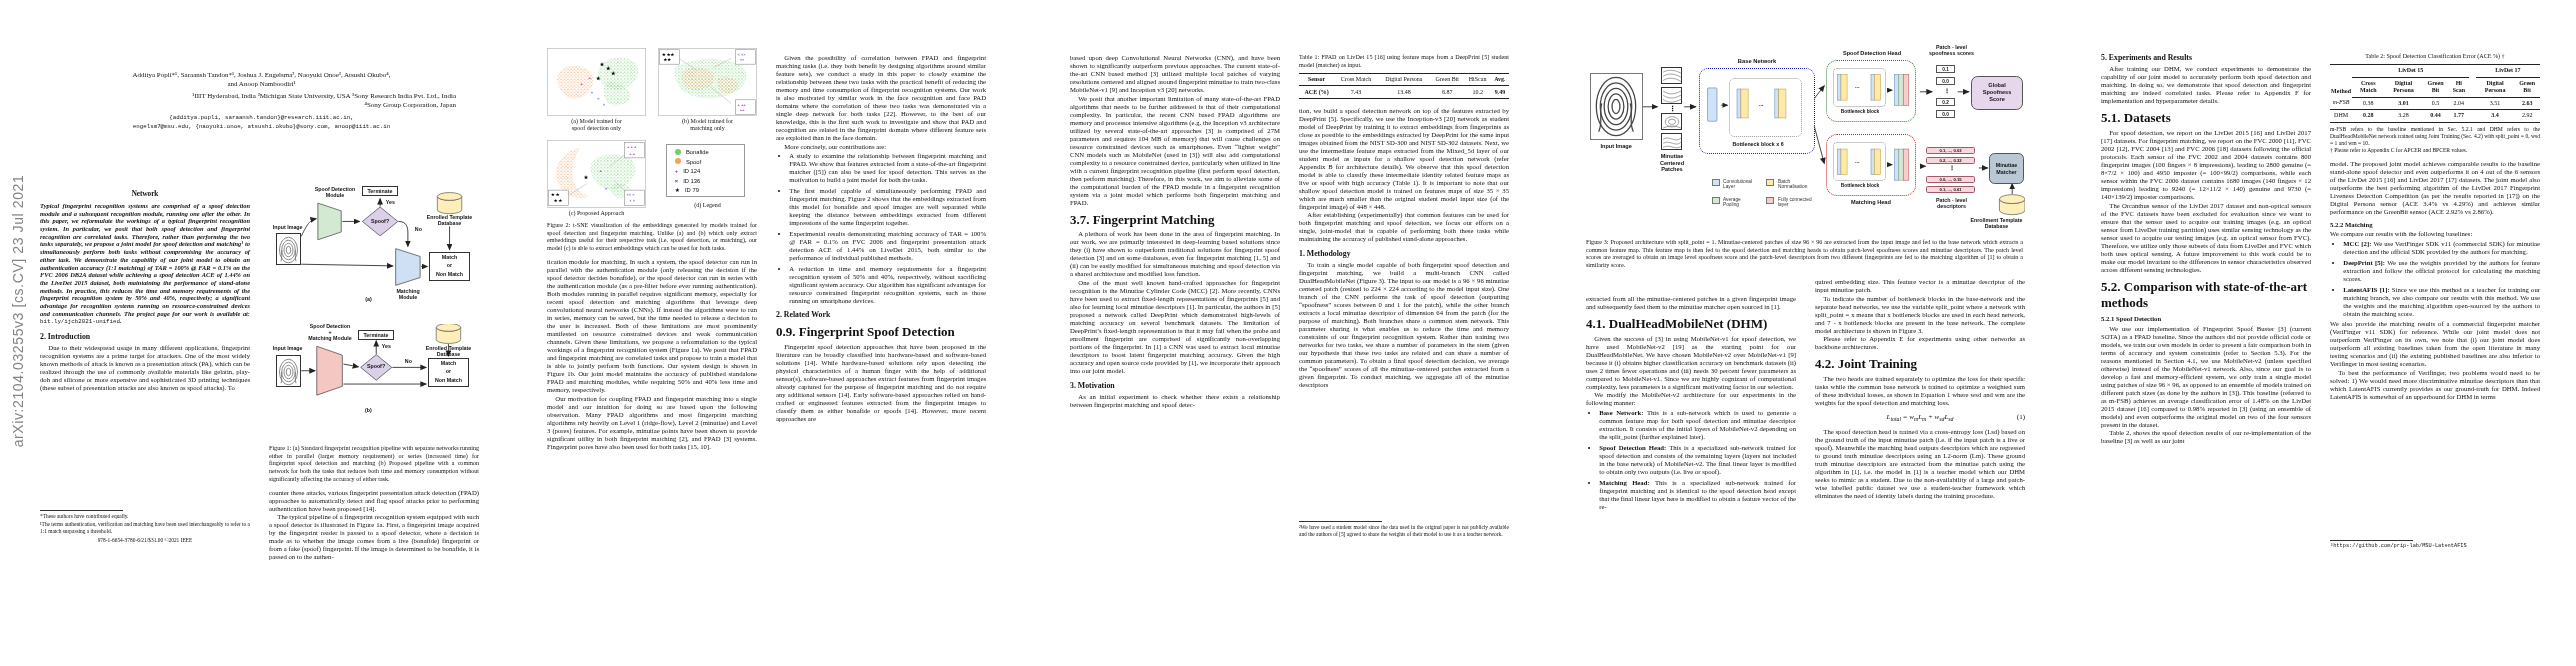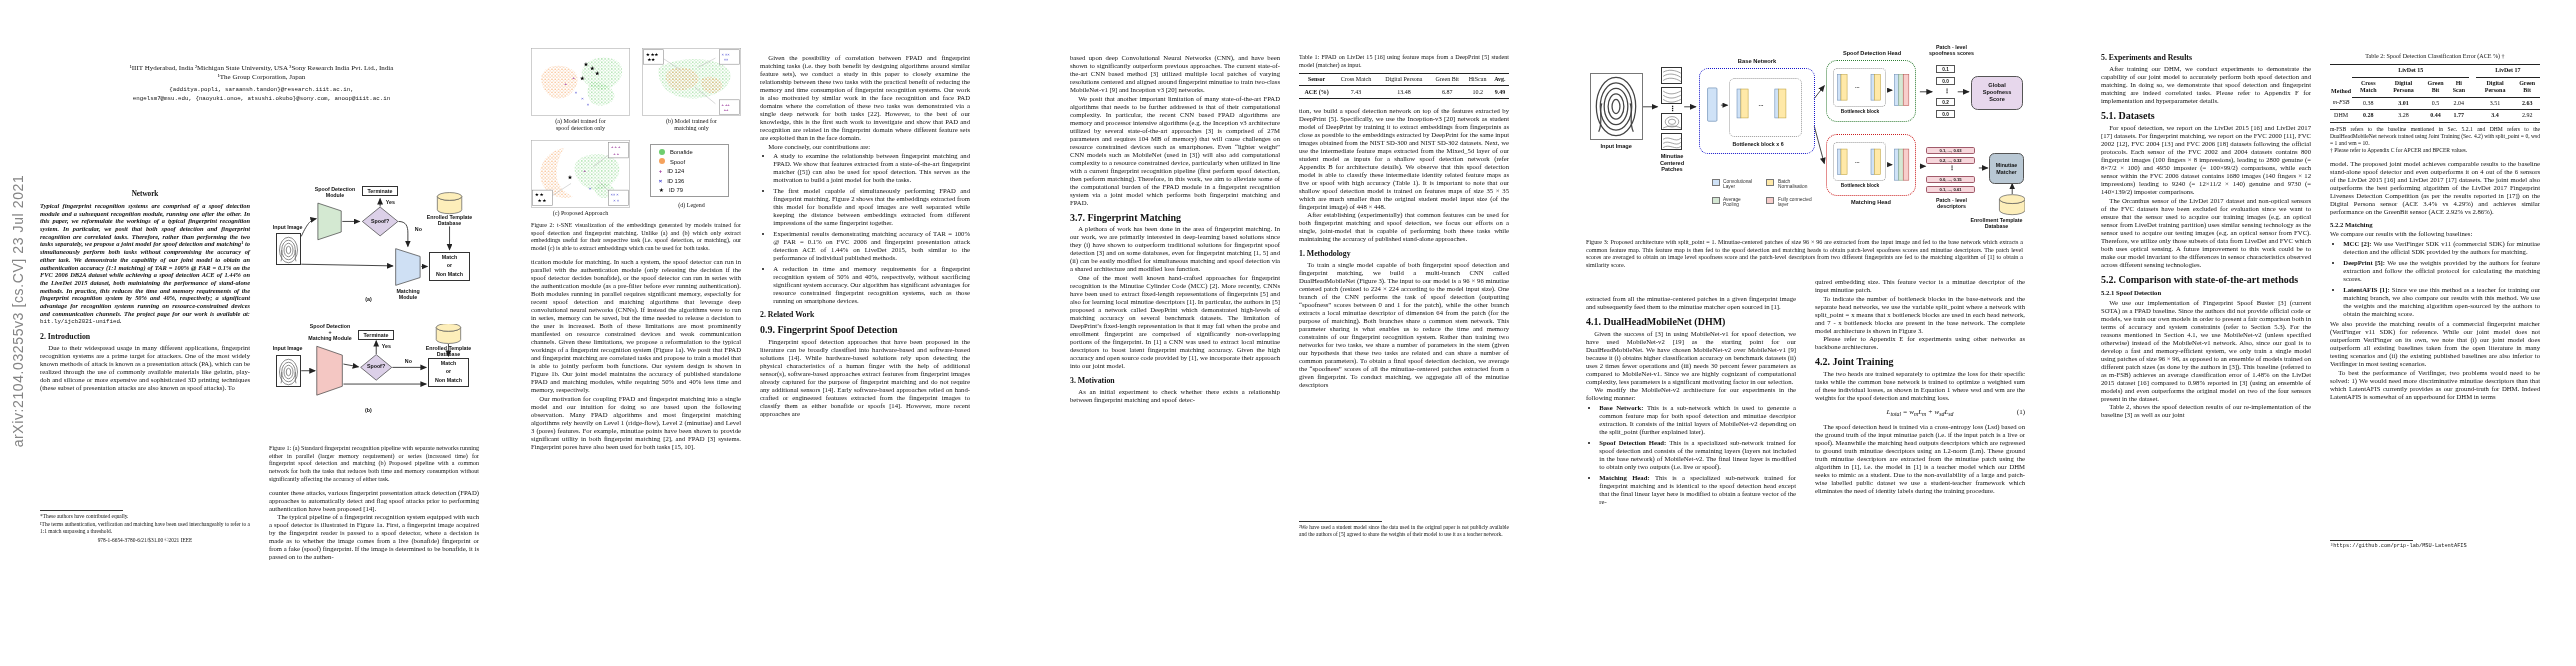--- a/index.html
+++ b/index.html
@@ -6,21 +6,21 @@
   body{
     width:2576px;height:667px;position:relative;background:#ffffff;
     font-family:"Liberation Serif","DejaVu Serif",serif;color:#111;
   }
   .page{position:absolute;top:0;width:515px;height:667px;background:#fff;overflow:hidden;}
   .colL{position:absolute;left:40px;width:210px;}
   .colR{position:absolute;left:269px;width:210px;}
   .p{font-size:6.7px;line-height:8px;text-align:justify;text-indent:8.3px;margin:0 0 0.6px 0;}
   .pni{text-indent:0;}
   .hsec{font-size:7.8px;font-weight:bold;margin:5.6px 0 3.3px 0;}
-  .hsub{font-size:10px;font-weight:bold;margin:5px 0 2.8px 0;}
+  .hsub{font-size:13px;font-weight:bold;margin:5px 0 2.8px 0;}
   .hsubsub{font-size:6.7px;font-weight:bold;margin:4.4px 0 2.8px 0;}
   .title{font-size:9.7px;font-weight:bold;line-height:12.8px;text-align:center;}
   .authors{font-size:7px;line-height:9.4px;text-align:center;}
   .affil{font-size:7px;line-height:9px;text-align:center;}
   .emails{font-size:5.8px;line-height:9px;text-align:center;}
   .mono{font-family:"Liberation Mono","DejaVu Sans Mono",monospace;}
   .it{font-style:italic;}
   .abstract-head{font-size:7.2px;font-weight:bold;text-align:center;margin:0 0 3.9px 0;}
   .abstract-body{font-size:6.4px;line-height:7.7px;text-align:justify;font-weight:600;font-style:italic;}
   .fnblock{position:absolute;left:40px;width:210px;font-size:5.4px;line-height:6.7px;}
@@ -76,23 +76,27 @@
     <marker id="arr" markerWidth="9" markerHeight="9" refX="7" refY="3.5" orient="auto">
       <path d="M0,0 L8,3.5 L0,7 Z" fill="#222"></path>
     </marker>
   </defs>
 </svg>
 
 <div class="page" style="left:0">
   <div class="arxiv">arXiv:2104.03255v3  [cs.CV]  23 Jul 2021</div>
 
   <div style="position:absolute;left:67px;top:62px;width:389px;">
-    <div class="affil" style="margin-top:2.2px;">
+    <div class="authors" style="margin-top:9px;">
+      <div>Additya Popli*¹, Saraansh Tandon*¹, Joshua J. Engelsma², Naoyuki Onoe³, Atsushi Okubo⁴,</div>
+      <div>and Anoop Namboodiri¹</div>
+    </div>
+    <div class="affil" style="margin-top:2.2px;text-align:right;">
       <div>¹IIIT Hyderabad, India     ²Michigan State University, USA     ³Sony Research India Pvt. Ltd., India</div>
-      <div>¹The Group Corporation, Japan</div>
+      <div>⁴Sony Group Corporation, Japan</div>
     </div>
     <div class="emails mono" style="margin-top:2.8px;">
       <div>{additya.popli, saraansh.tandon}@research.iiit.ac.in,</div>
       <div>engelsm7@msu.edu, {naoyuki.onoe, atsushi.okubo}@sony.com, anoop@iiit.ac.in</div>
     </div>
   </div>
 
   <div class="colL" style="top:190px;">
     <div class="abstract-head">Network</div>
     <div class="abstract-body"><span class="it">Typical fingerprint recognition systems are comprised of a spoof detection module and a subsequent recognition module, running one after the other. In this paper, we reformulate the workings of a typical fingerprint recognition system. In particular, we posit that both spoof detection and fingerprint recognition are correlated tasks. Therefore, rather than performing the two tasks separately, we propose a joint model for spoof detection and matching¹ to simultaneously perform both tasks without compromising the accuracy of either task. We demonstrate the capability of our joint model to obtain an authentication accuracy (1:1 matching) of TAR = 100% @ FAR = 0.1% on the FVC 2006 DB2A dataset while achieving a spoof detection ACE of 1.44% on the LiveDet 2015 dataset, both maintaining the performance of stand-alone methods. In practice, this reduces the time and memory requirements of the fingerprint recognition system by 50% and 40%, respectively; a significant advantage for recognition systems running on resource-constrained devices and communication channels. The project page for our work is available at:</span> <span class="mono" style="font-style:normal;font-weight:normal;font-size:5.8px;">bit.ly/ijcb2021-unified</span><span>.</span></div>
@@ -209,21 +213,21 @@
         </div>
         <div class="subcap" style="left:83px;top:83px;width:33px;font-weight:bold;font-family:'Liberation Sans',sans-serif;font-size:5.3px;">(b)</div>
       </div>
     </div>
     <div class="caption">Figure 1: (a) Standard fingerprint recognition pipeline with separate networks running either in parallel (larger memory requirement) or series (increased time) for fingerprint spoof detection and matching (b) Proposed pipeline with a common network for both the tasks that reduces both time and memory consumption without significantly affecting the accuracy of either task.</div>
     <div class="p pni" style="margin-top:5.6px;">counter these attacks, various fingerprint presentation attack detection (FPAD) approaches to automatically detect and flag spoof attacks prior to performing authentication have been proposed [14].</div>
     <div class="p">The typical pipeline of a fingerprint recognition system equipped with such a spoof detector is illustrated in Figure 1a. First, a fingerprint image acquired by the fingerprint reader is passed to a spoof detector, where a decision is made as to whether the image comes from a live (bonafide) fingerprint or from a fake (spoof) fingerprint. If the image is determined to be bonafide, it is passed on to the authen-</div>
   </div>
 </div>
 
-<div class="page" style="left:491px">
+<div class="page" style="left:507px">
   <div class="colL" style="top:48px;">
 
     <div class="figwrap" style="height:171px;">
 
       <svg width="99" height="68" style="position:absolute;left:0;top:0;" viewBox="0 0 178 122">
         <rect x="0.5" y="0.5" width="177" height="121" fill="#fff" stroke="#aaa"></rect>
         <path d="M18,55 C20,30 55,26 75,40 C90,50 85,72 68,85 C48,99 22,88 18,55 Z" fill="url(#dotsO)"></path>
         <path d="M92,40 C100,12 152,10 162,32 C170,52 150,78 122,74 C102,71 88,58 92,40 Z" fill="url(#dotsG)"></path>
         <path d="M108,62 C125,58 150,70 150,86 C150,100 126,108 112,100 C100,93 98,70 108,62 Z" fill="url(#dotsG)"></path>
         <g font-size="9" font-weight="bold">

